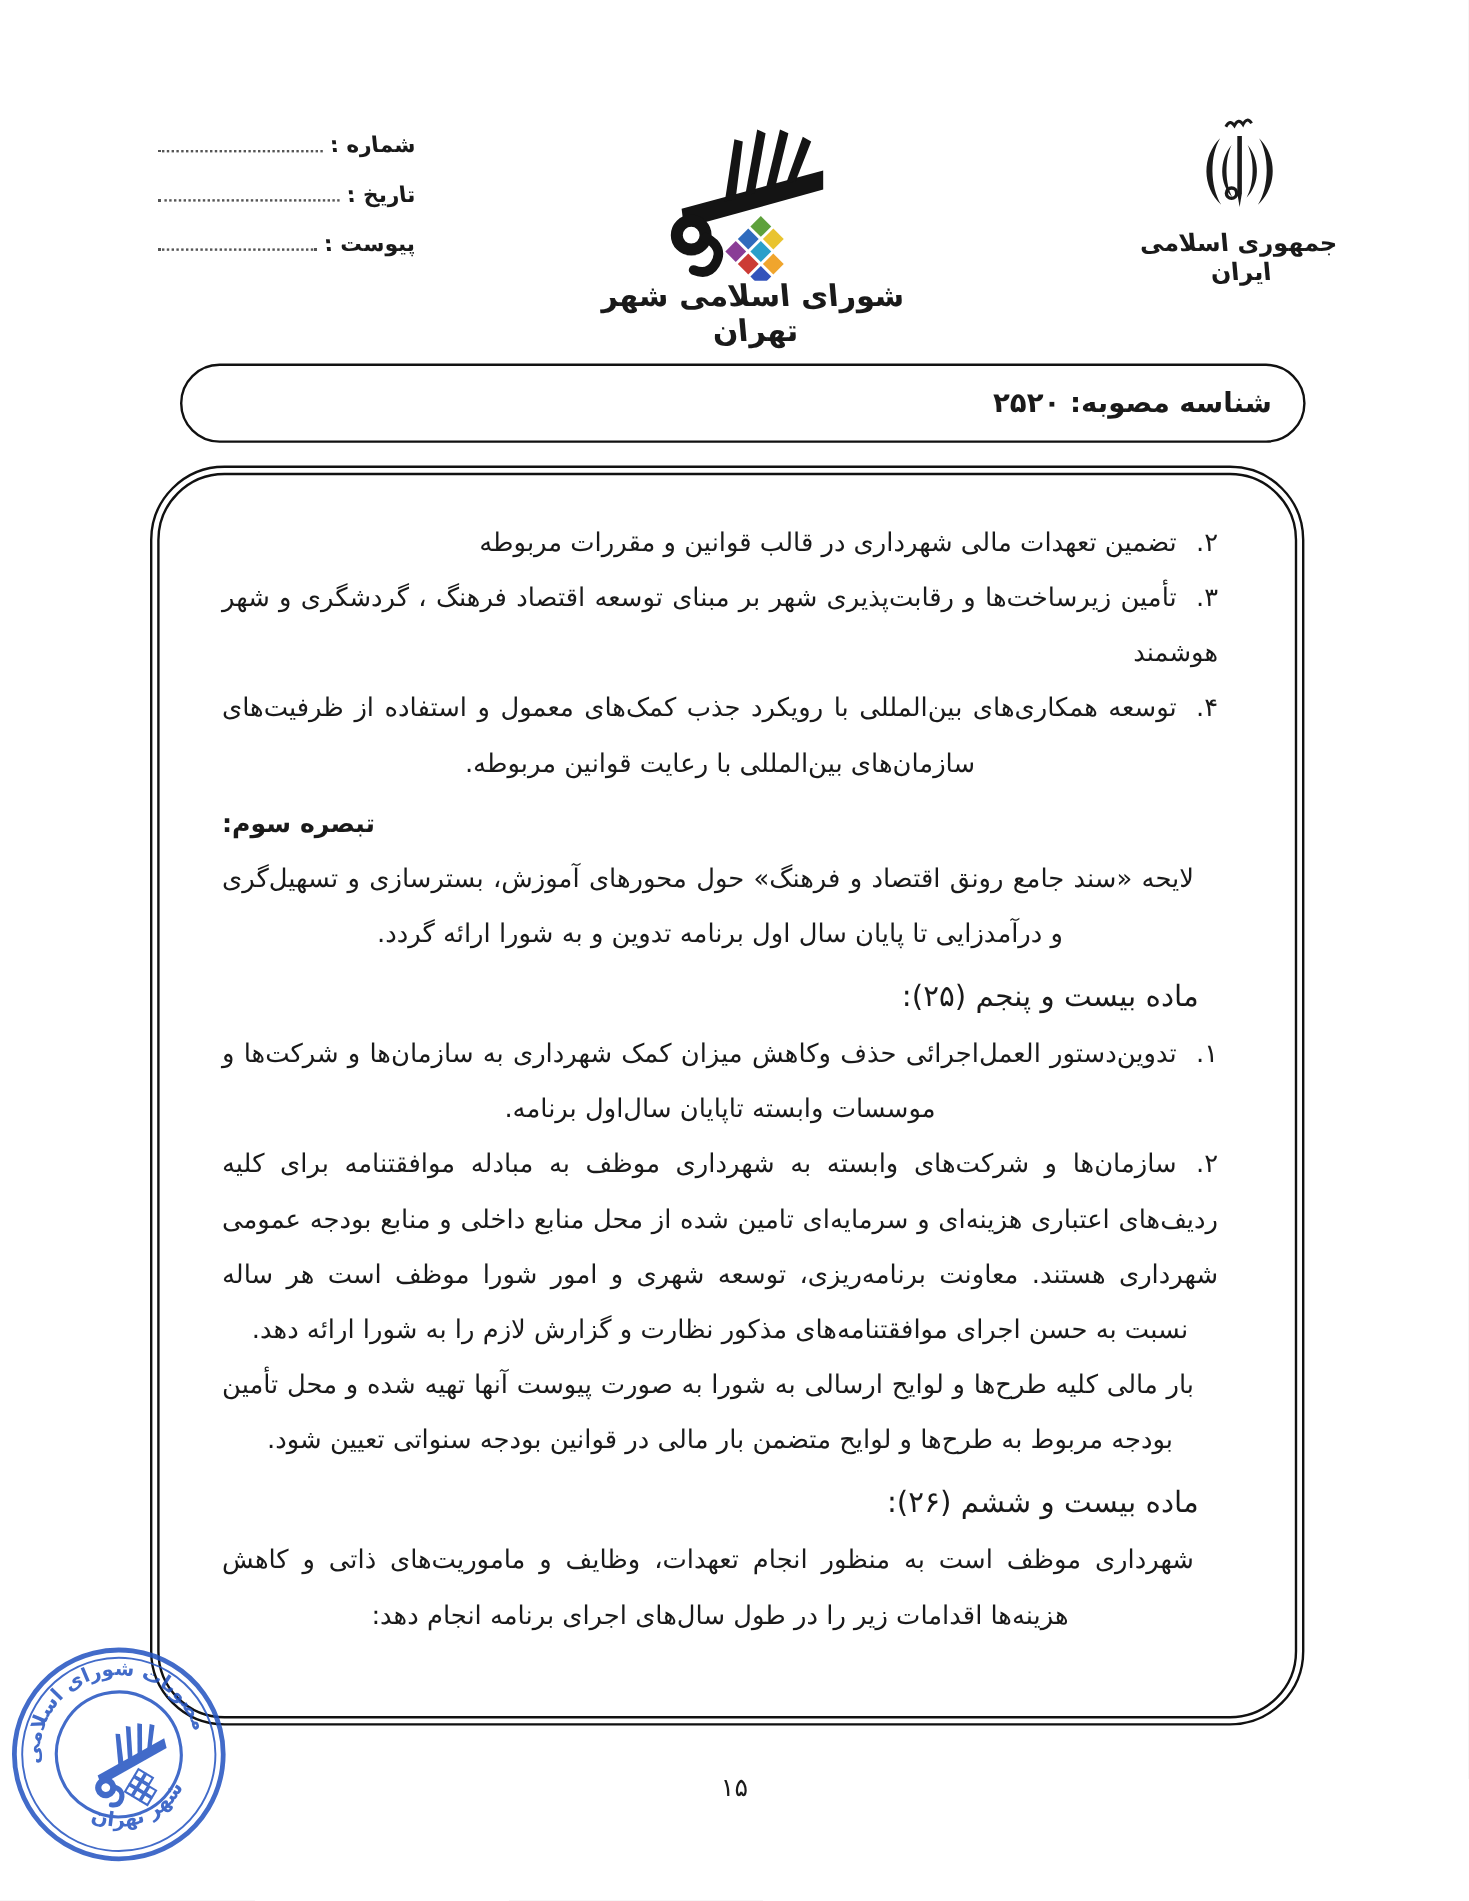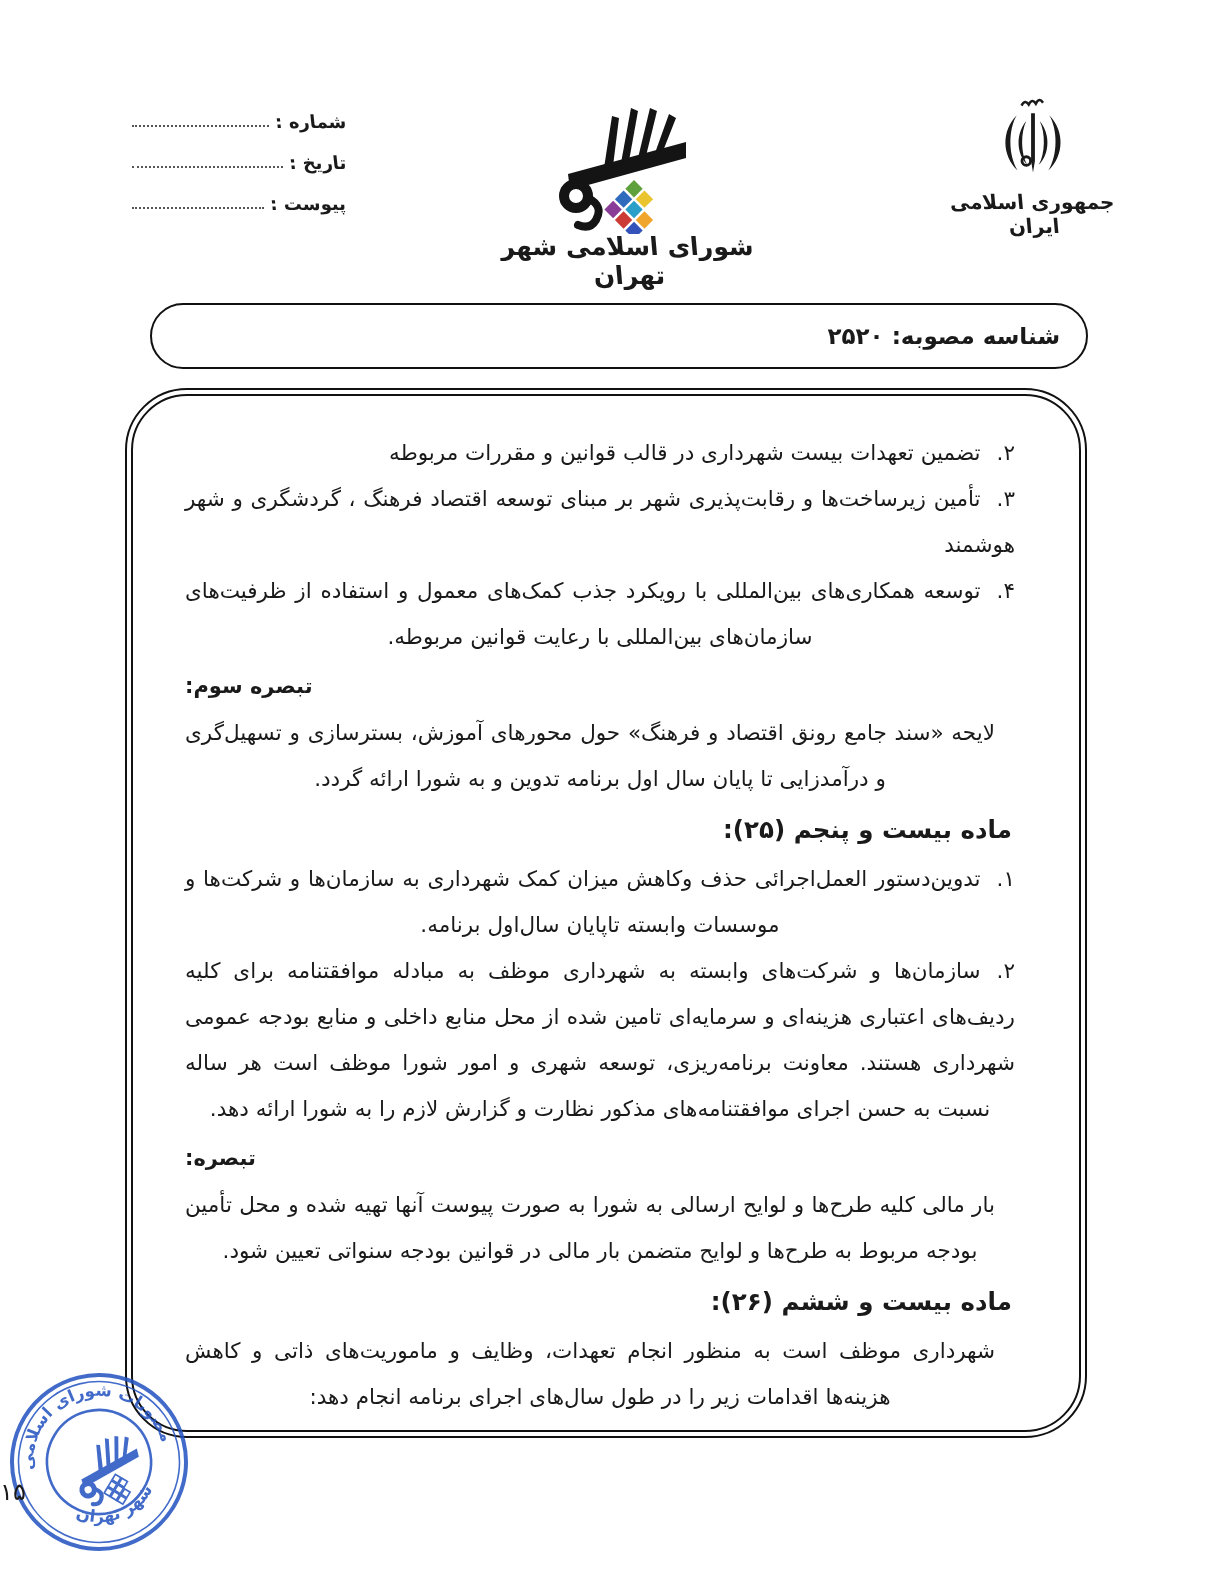--- a/index.html
+++ b/index.html
@@ -40,24 +40,24 @@
     padding:34px 64px 16px 52px;
     overflow:hidden;
   }
   .doc-body{direction:rtl;font-size:21.5px;line-height:46px;}
   .blk{margin:0;}
   .blk.p{text-align:justify;text-indent:20px;}
   .blk.li{text-align:justify;}
   .blk .num{font-weight:normal;margin-left:16px;}
   .last-center{text-align-last:center;}
   .last-right{text-align-last:right;}
-  .blk.h1{font-weight:bold;font-size:24.5px;text-align:right;margin:5px 3px 3px;}
+  .blk.h1{font-weight:normal;font-size:24.5px;text-align:right;margin:5px 16px 3px;}
   .blk.h2{font-weight:bold;font-size:21px;text-align:left;margin:3px 0 1px;}
   
-  .page-num{position:absolute;left:0;right:0;top:1478px;font-size:24px;letter-spacing:4px;}
+  .page-num{position:absolute;left:0;right:0;top:1478px;text-align:center;font-size:21px;letter-spacing:4px;}
   .stamp{position:absolute;left:6px;top:1362px;opacity:0.92;}
   svg text{font-family:"DejaVu Sans",sans-serif;}
 </style>
 </head>
 <body>
 
 <div class="page">
 
   <div class="ref-block">
     <div class="ref-row">
@@ -121,29 +121,28 @@
   <div class="id-bar">
     <span class="id-approval">
       <span>شناسه مصوبه:</span> 
       <span>۲۵۲۰</span>
     </span>
   </div>
 
   <div class="main-box">
     <div class="main-box-inner">
       <div class="doc-body" id="doc-body">
-          <div class="blk li last-right"><span class="num">۲.</span><span>تضمین تعهدات بیست شهرداری در قالب قوانین و مقررات مربوطه</span></div>
+          <div class="blk li last-right"><span class="num">۲.</span><span>تضمین تعهدات مالی شهرداری در قالب قوانین و مقررات مربوطه</span></div>
           <div class="blk li last-right"><span class="num">۳.</span><span>تأمین زیرساخت‌ها و رقابت‌پذیری شهر بر مبنای توسعه اقتصاد فرهنگ ، گردشگری و شهر هوشمند</span></div>
           <div class="blk li last-center"><span class="num">۴.</span><span>توسعه همکاری‌های بین‌المللی با رویکرد جذب کمک‌های معمول و استفاده از ظرفیت‌های سازمان‌های بین‌المللی با رعایت قوانین مربوطه.</span></div>
           <div class="blk h2">تبصره سوم:</div>
           <div class="blk p last-center">لایحه «سند جامع رونق اقتصاد و فرهنگ» حول محورهای آموزش، بسترسازی و تسهیل‌گری و درآمدزایی تا پایان سال اول برنامه تدوین و به شورا ارائه گردد.</div>
           <div class="blk h1">ماده بیست و پنجم (۲۵):</div>
           <div class="blk li last-center"><span class="num">۱.</span><span>تدوین‌دستور العمل‌اجرائی حذف وکاهش میزان کمک شهرداری به سازمان‌ها و شرکت‌ها و موسسات وابسته تاپایان سال‌اول برنامه.</span></div>
           <div class="blk li last-center"><span class="num">۲.</span><span>سازمان‌ها و شرکت‌های وابسته به شهرداری موظف به مبادله موافقتنامه برای کلیه ردیف‌های اعتباری هزینه‌ای و سرمایه‌ای تامین شده از محل منابع داخلی و منابع بودجه عمومی شهرداری هستند. معاونت برنامه‌ریزی، توسعه شهری و امور شورا موظف است هر ساله نسبت به حسن اجرای موافقتنامه‌های مذکور نظارت و گزارش لازم را به شورا ارائه دهد.</span></div>
-          <div class="blk h2">تبصره:</div>
           <div class="blk p last-center">بار مالی کلیه طرح‌ها و لوایح ارسالی به شورا به صورت پیوست آنها تهیه شده و محل تأمین بودجه مربوط به طرح‌ها و لوایح متضمن بار مالی در قوانین بودجه سنواتی تعیین شود.</div>
           <div class="blk h1">ماده بیست و ششم (۲۶):</div>
           <div class="blk p last-center">شهرداری موظف است به منظور انجام تعهدات، وظایف و ماموریت‌های ذاتی و کاهش هزینه‌ها اقدامات زیر را در طول سال‌های اجرای برنامه انجام دهد:</div>
         </div>
     </div>
   </div>
 
   <div class="stamp">
     <svg width="186" height="200" viewBox="0 0 186 200">
       <g transform="rotate(-14 93 100)" opacity="0.93">

